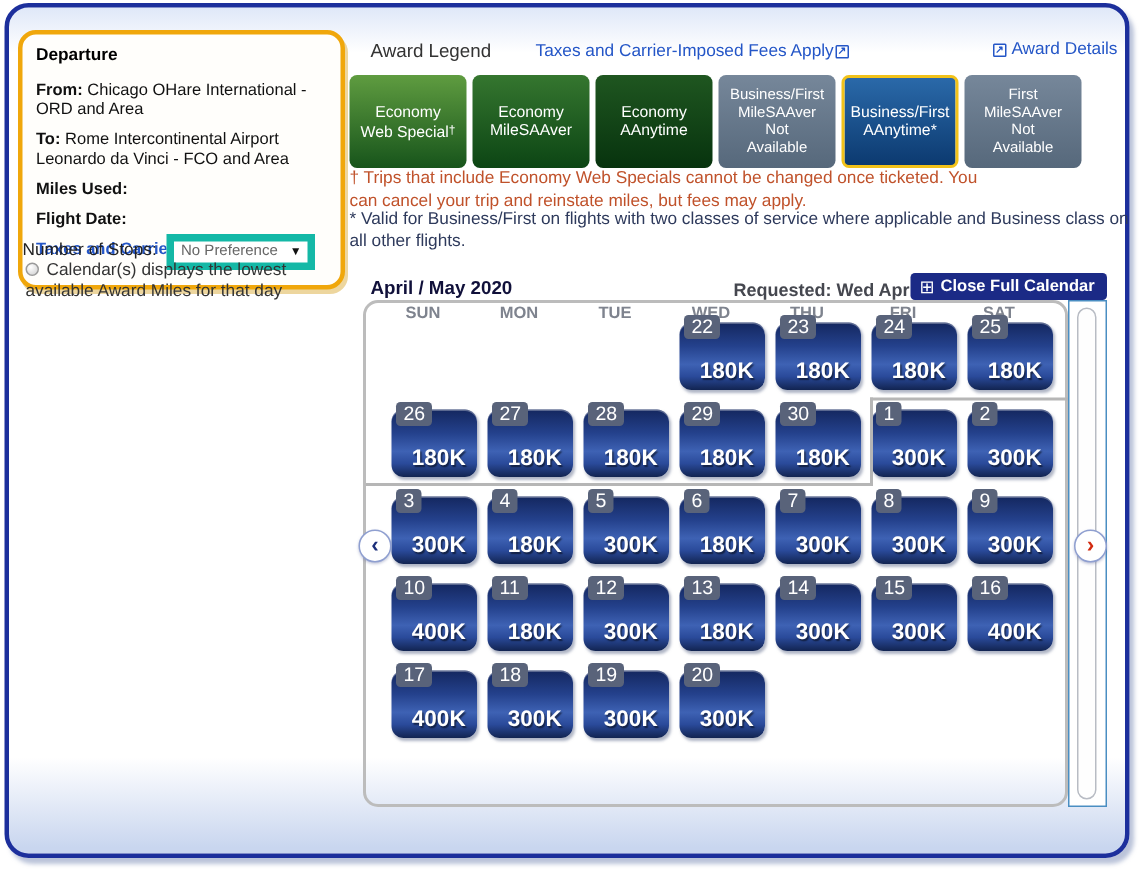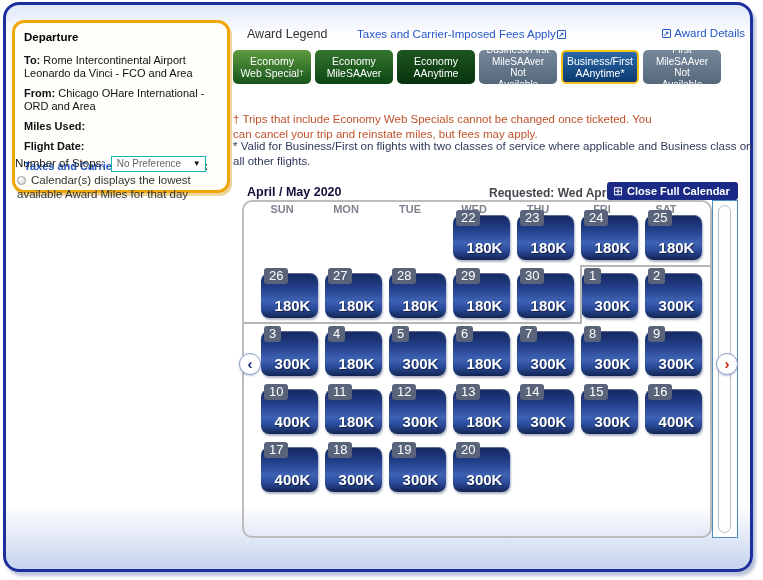--- a/index.html
+++ b/index.html
@@ -22,35 +22,35 @@
   .dep .lbl-solo { font-weight:bold; margin-bottom:7px; }
   .link { color:#2456c7; text-decoration:none; cursor:pointer; }
   .dep .fees { font-weight:bold; font-size:11px; }
 
   .ext-icon { display:inline-block; width:9px; height:9px; border:1px solid currentColor;
     font-size:7px; line-height:7px; text-align:center; vertical-align:1px;
     border-radius:1px; margin:0 1px; font-weight:bold; }
 
   
   .stops-row { position:absolute; left:15px; top:156px; font-size:11.5px; color:#222; }
-  .select-box { display:inline-block; border:1px solid #14b8a6; background:#fff;
+  .select-box { display:inline-block; border:5px solid #14b8a6; background:#fff;
     font-size:10px; color:#666; padding:1px 4px 2px 5px; margin-left:3px; min-width:95px; }
   .select-box .arr { color:#111; font-size:8px; float:right; margin-left:8px; margin-top:1px; }
   .radio-row { position:absolute; left:17px; top:173px; width:200px; font-size:11.5px;
     color:#333; line-height:14px; }
   .radio-dot { display:inline-block; width:9px; height:9px; border:1px solid #9a9a9a;
     border-radius:50%; background:radial-gradient(circle at 35% 30%,#fff,#cfcfcf);
     margin-right:5px; vertical-align:-1px; }
 
   
   .legend-title { position:absolute; left:247px; top:27px; font-size:12.5px; color:#333; }
   .fees-apply { position:absolute; left:357px; top:28px; font-size:11.5px; }
   .award-details { position:absolute; right:18px; top:27px; font-size:11.5px; }
   .legend-row { position:absolute; left:233px; top:50px; display:flex; gap:4px; }
-  .lbtn { width:78px; height:34px; border-radius:5px; color:#fff; font-size:10.5px;
+  .lbtn { width:78px; height:62px; border-radius:5px; color:#fff; font-size:10.5px;
     line-height:12px; display:flex; align-items:center; justify-content:center;
     text-align:center; cursor:pointer; padding:2px; }
   .lbtn sup { font-size:8px; vertical-align:2px; }
   .btn-g1 { background:linear-gradient(180deg,#5f9c40,#17541b); }
   .btn-g2 { background:linear-gradient(180deg,#35762f,#0c4514); }
   .btn-g3 { background:linear-gradient(180deg,#1f5620,#07330e); }
   .btn-gray { background:linear-gradient(180deg,#76879a,#56687b); font-size:10px; line-height:11.5px; }
   .btn-blue { background:linear-gradient(180deg,#2a69a9,#0c3a70); border:2px solid #f2c219; }
 
   .note-dagger { position:absolute; left:233px; top:112px; width:429px; font-size:11.5px;
@@ -103,22 +103,22 @@
   .nav-next { left:716px; top:353px; color:#d22a10; }
 </style>
 </head>
 <body>
 
 <div class="page">
   <div class="frame"></div>
 
   <div class="dep">
     <h3>Departure</h3>
+    <p><b>From:</b> <span>Chicago OHare International - ORD and Area</span></p>
     <p><b>To:</b> <span>Rome Intercontinental Airport Leonardo da Vinci - FCO and Area</span></p>
-    <p><b>From:</b> <span>Chicago OHare International - ORD and Area</span></p>
     <p class="lbl-solo">Miles Used:</p>
     <p class="lbl-solo">Flight Date:</p>
     <p class="fees"><a class="link"><span>Taxes and Carrier-Imposed Fees</span><span class="ext-icon">↗</span></a><span>:</span></p>
   </div>
 
   <div class="stops-row">
     <span>Number of Stops:</span>
     <span class="select-box"><span>No Preference</span><span class="arr">▼</span></span>
   </div>
   <div class="radio-row">

